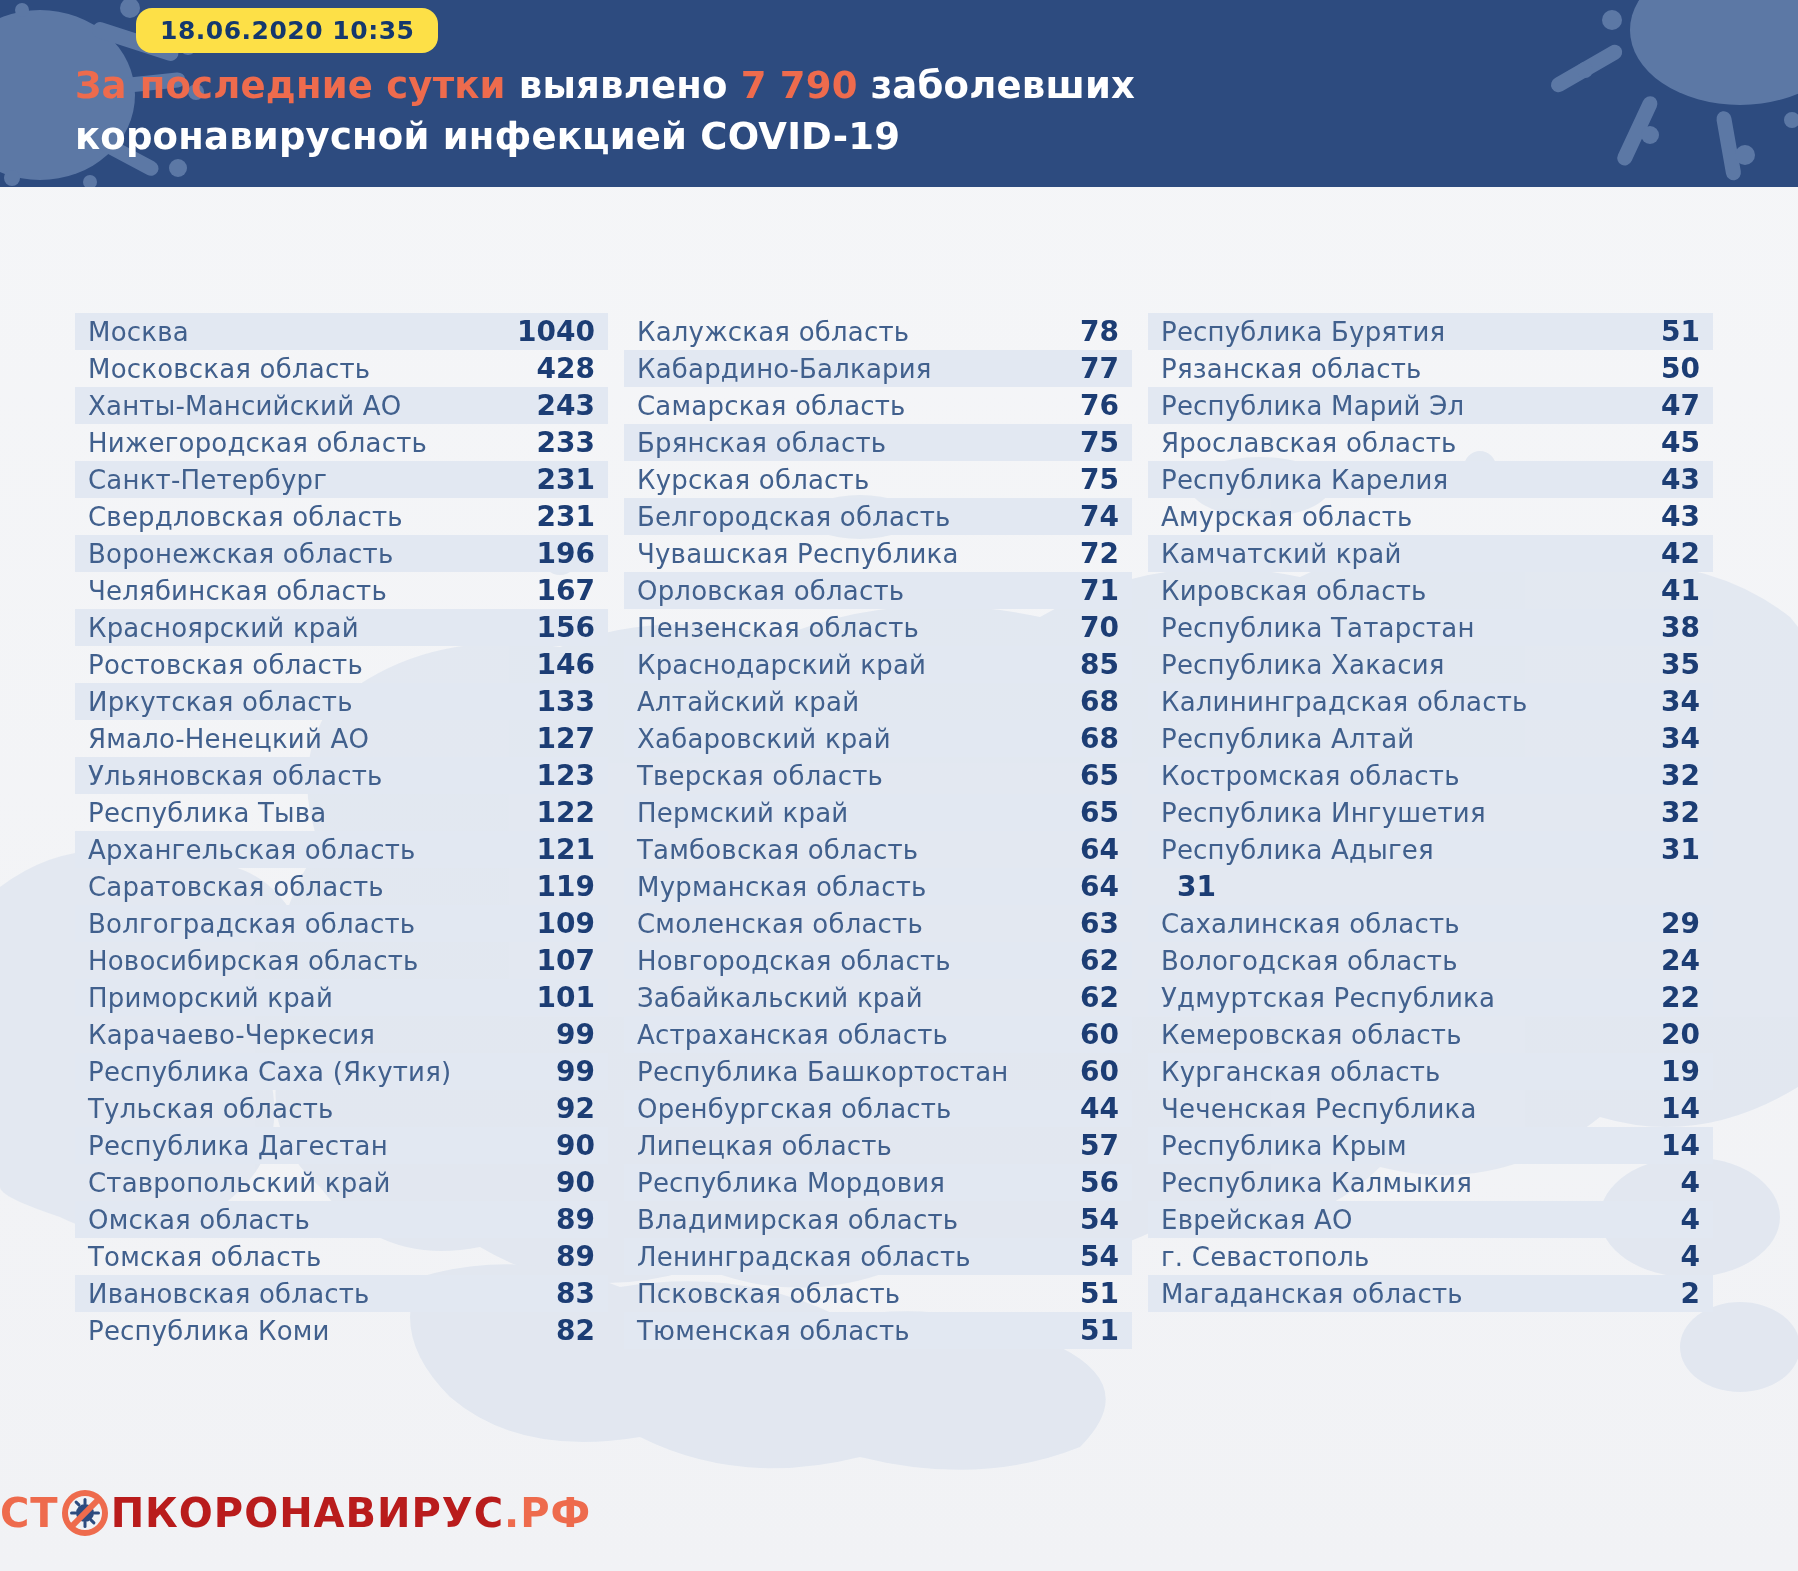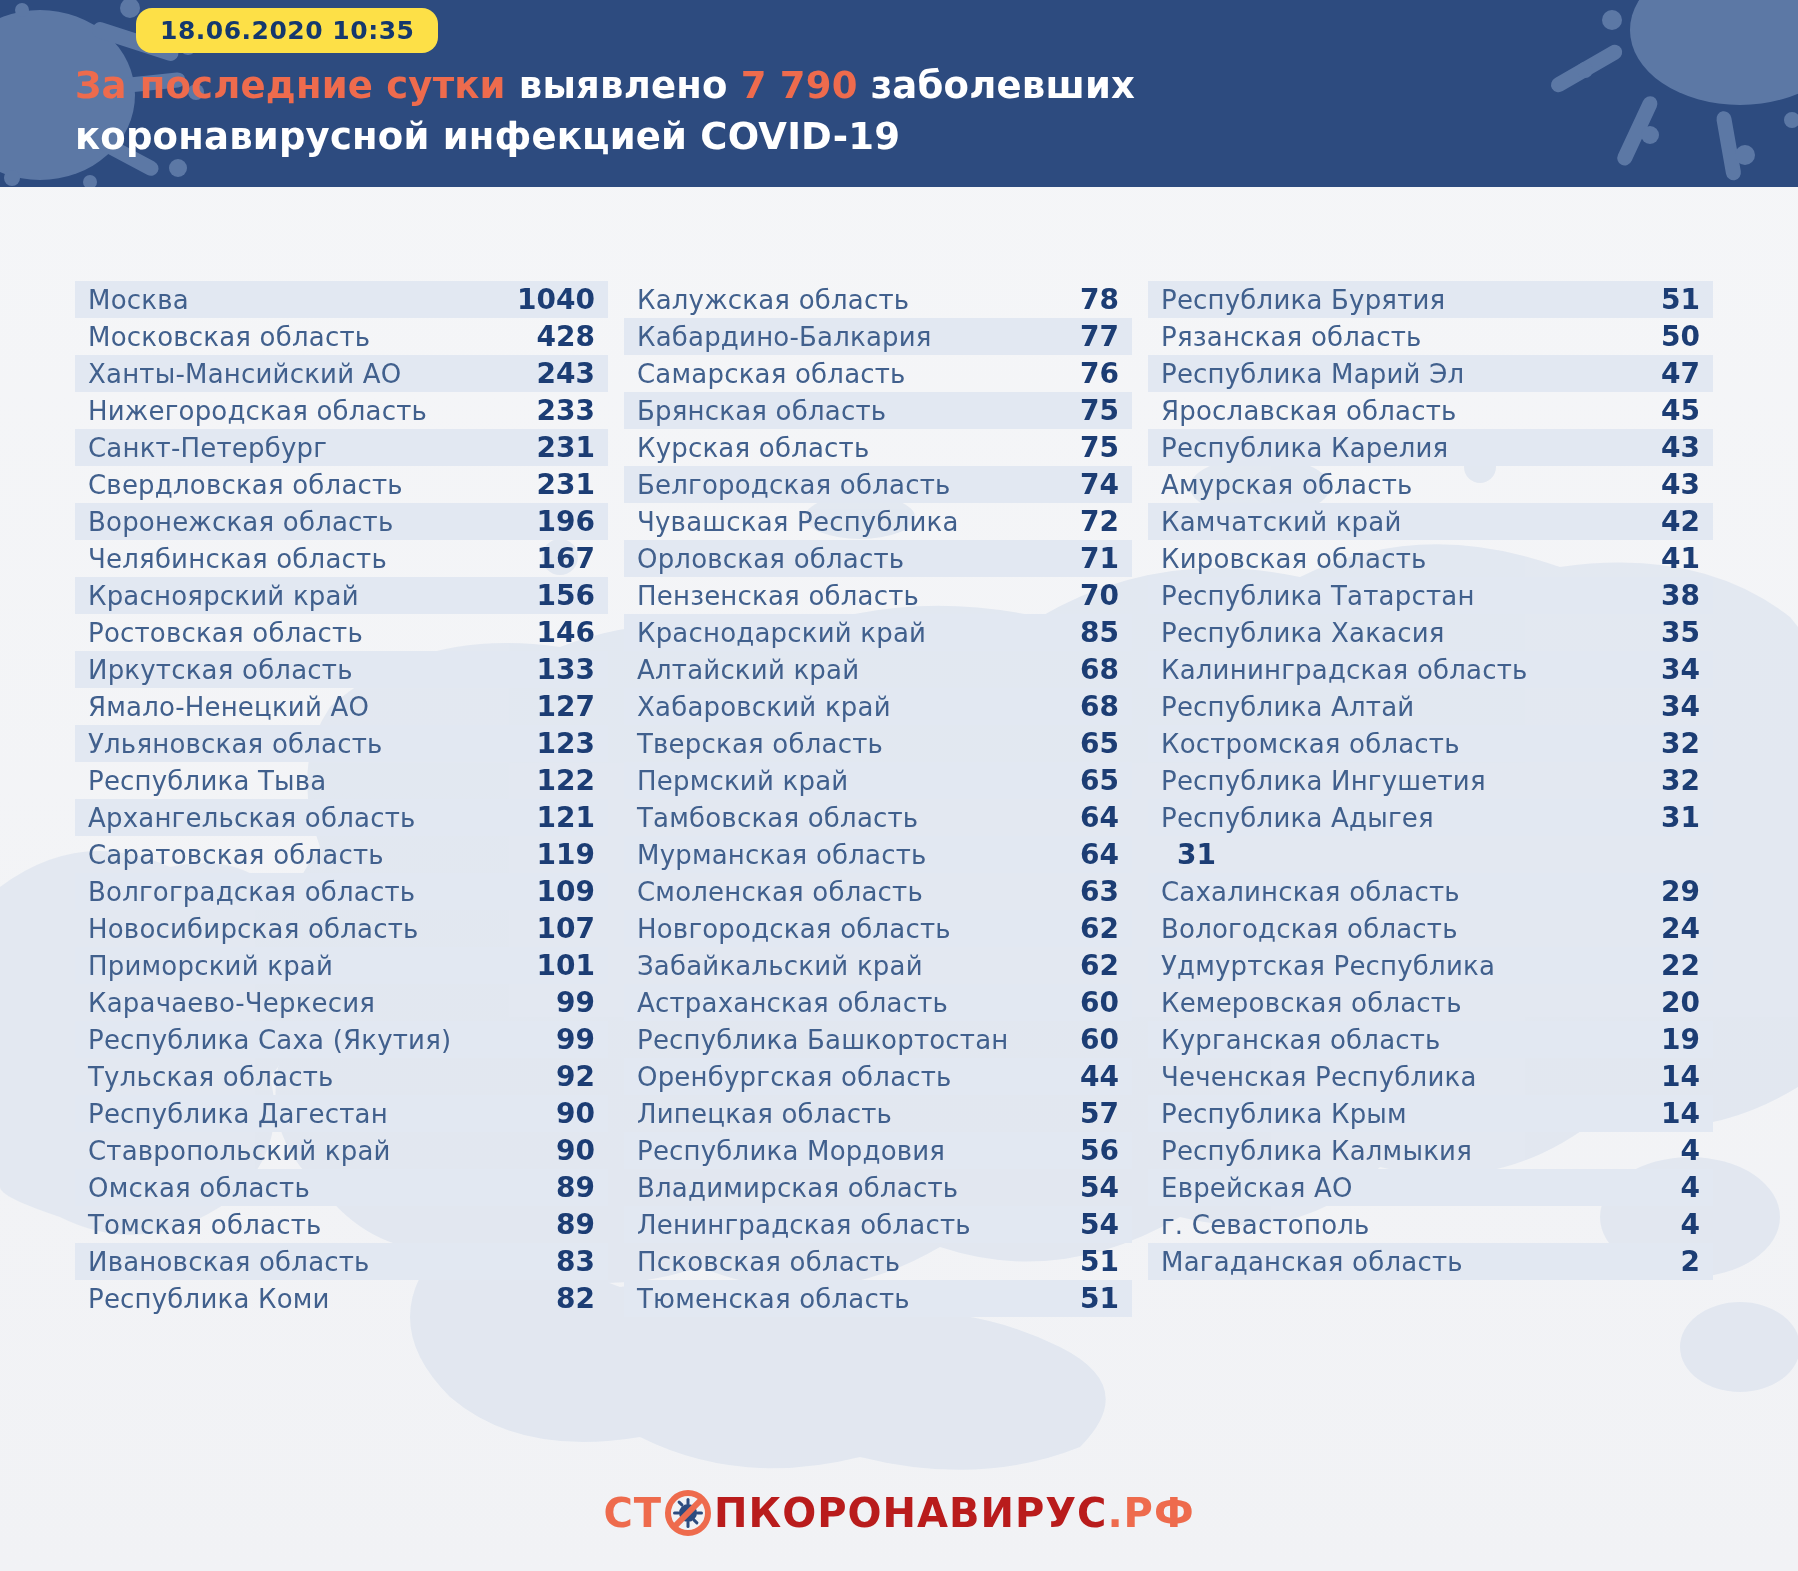--- a/index.html
+++ b/index.html
@@ -25,35 +25,35 @@
     font-size:37px;font-weight:bold;color:#ffffff;
     line-height:51px;letter-spacing:.2px;white-space:nowrap;
   }
   .hl{color:#ee6b4d;}
   
   .map-watermark{position:absolute;left:0;top:187px;pointer-events:none;}
   .table{
     position:absolute;left:75px;top:281px;width:1638px;
     display:grid;grid-template-columns:533px 508px 565px;column-gap:16px;
   }
-  .col{display:flex;flex-direction:column;}
+  .col{display:flex;flex-direction:column;margin-top:32px;}
   .row{
     height:37px;display:flex;align-items:center;justify-content:space-between;
     padding:0 13px;box-sizing:border-box;
   }
   .row.band{background:#e2e8f2;}
   .rname{
     font-size:26px;color:#41608d;white-space:nowrap;
     letter-spacing:.2px;
   }
   .rval{font-size:28px;font-weight:bold;color:#1c3d74;margin-left:16px;}
   
   .footer{
     position:absolute;left:0;top:1489px;width:1798px;
-    display:flex;justify-content:center;align-items:center;
+    display:flex;align-items:center;
   }
   .logo{display:flex;align-items:center;font-weight:bold;font-size:40px;letter-spacing:1px;}
   .logo .orange{color:#ee6b4d;}
   .logo .navy{color:#b91c1c;}
   .logo svg{margin:0 2px;display:block;}
 </style>
 </head>
 <body>
 
 <div class="header">

